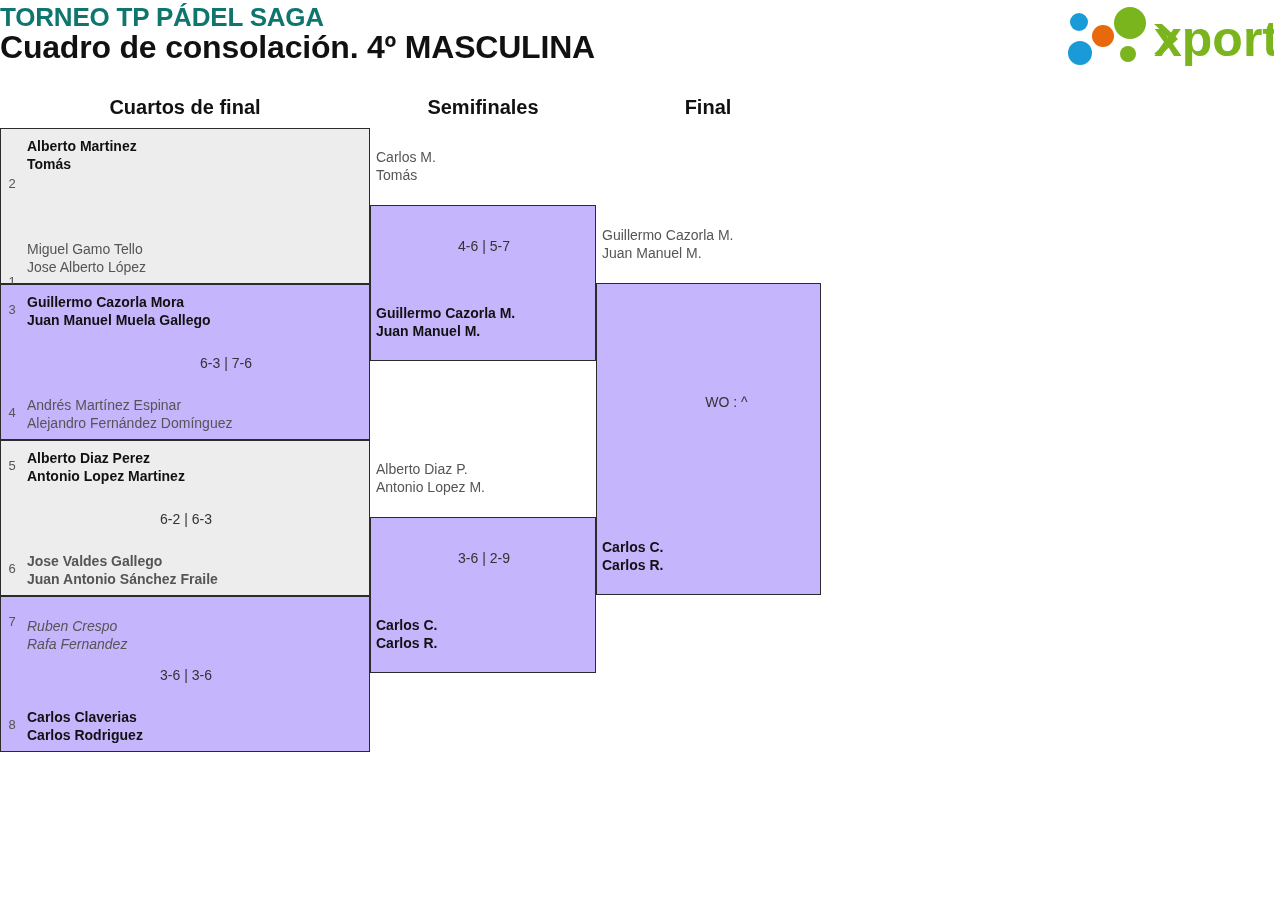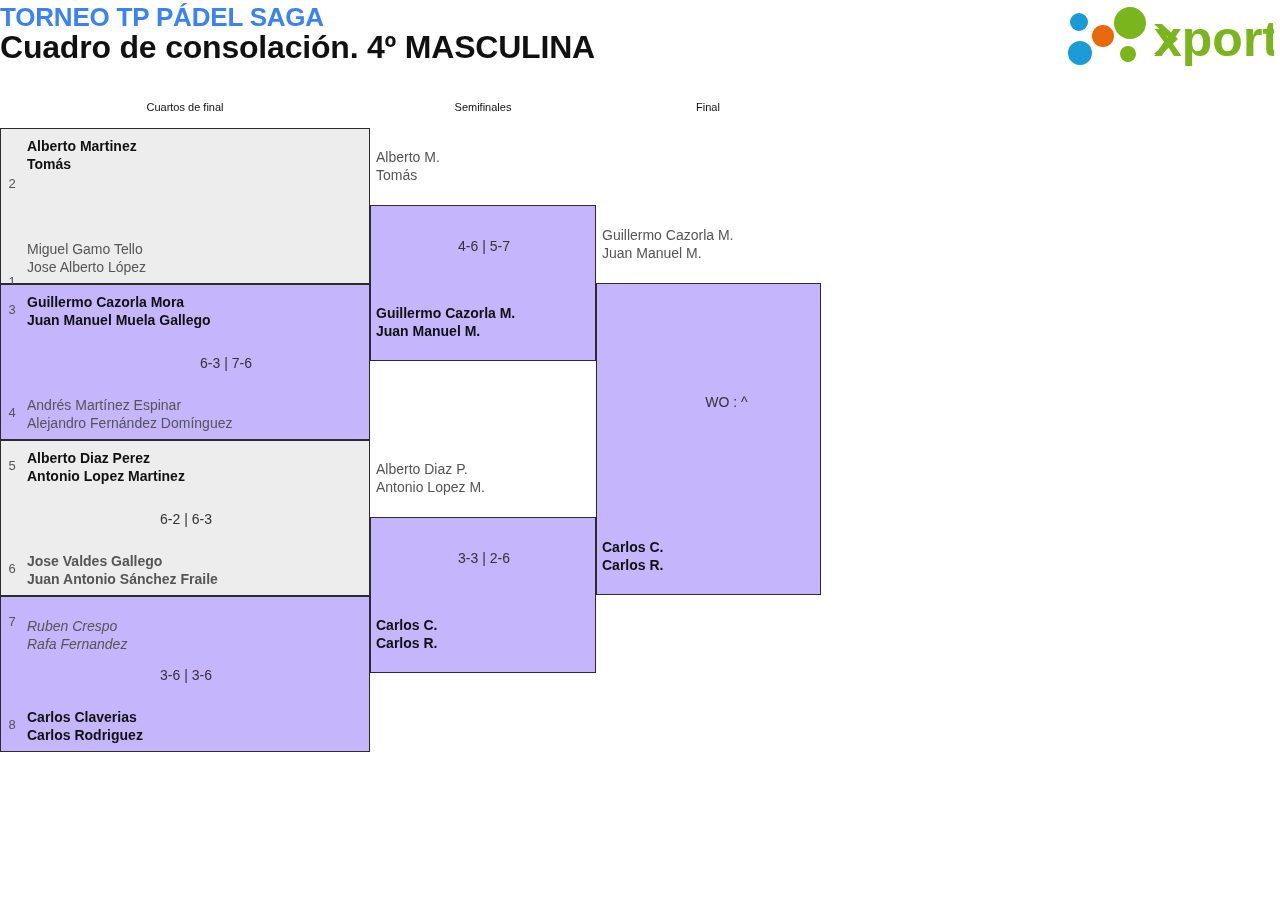--- a/index.html
+++ b/index.html
@@ -7,32 +7,32 @@
   body{
     width:1280px;height:916px;background:#ffffff;
     font-family:"Liberation Sans",sans-serif;
     color:#1a1a1a;overflow:hidden;position:relative;
   }
   
   #header{position:absolute;left:0;top:0;width:1280px;height:92px;}
   #title-block{position:absolute;left:0;top:0;width:900px;}
   .title-line1{
     font-size:26px;font-weight:700;line-height:30px;
-    letter-spacing:-0.2px;color:#3b82f6;margin:0;padding:2px 0 0 0;
+    letter-spacing:-0.2px;color:#0f766e;margin:0;padding:2px 0 0 0;
   }
   .title-line2{
     font-size:32px;font-weight:700;line-height:30px;
     letter-spacing:-0.2px;color:#111;margin:0;
   }
   
   #logo{position:absolute;right:6px;top:4px;width:216px;height:66px;}
   #logo svg{display:block;}
   
   .round-header{
-    position:absolute;font-size:11px;font-weight:400;color:#111;
+    position:absolute;font-size:20px;font-weight:700;color:#111;
     text-align:center;top:96px;height:22px;line-height:22px;
   }
   
   #bracket{position:absolute;left:0;top:0;width:1280px;height:916px;}
   .match{position:absolute;box-sizing:border-box;border:1px solid #2b2b2b;}
   .match.shaded{background:#ededed;}
   .match.plain{background:#c4b5fd;}
 
   .seed{
     position:absolute;font-size:13px;color:#555;
@@ -134,30 +134,30 @@
     <div class="team winner" style="left:26px;top:111px;">
       <span class="ln">Carlos Claverias</span>
       <span class="ln">Carlos Rodriguez</span>
     </div>
   </div>
 
   <div class="match plain" style="left:370px;top:205px;width:226px;height:156px;">
     <div class="score" style="left:0px;top:31px;width:226px;">4-6 | 5-7</div>
   </div>
   <div class="team loser" style="left:376px;top:148px;">
-    <span class="ln">Alberto M.</span>
+    <span class="ln">Carlos M.</span>
     <span class="ln">Tomás</span>
   </div>
   <div class="team winner" style="left:376px;top:304px;">
     <span class="ln">Guillermo Cazorla M.</span>
     <span class="ln">Juan Manuel M.</span>
   </div>
 
   <div class="match plain" style="left:370px;top:517px;width:226px;height:156px;">
-    <div class="score" style="left:0px;top:31px;width:226px;">3-3 | 2-6</div>
+    <div class="score" style="left:0px;top:31px;width:226px;">3-6 | 2-9</div>
   </div>
   <div class="team loser" style="left:376px;top:460px;">
     <span class="ln">Alberto Diaz P.</span>
     <span class="ln">Antonio Lopez M.</span>
   </div>
   <div class="team winner" style="left:376px;top:616px;">
     <span class="ln">Carlos C.</span>
     <span class="ln">Carlos R.</span>
   </div>
 

